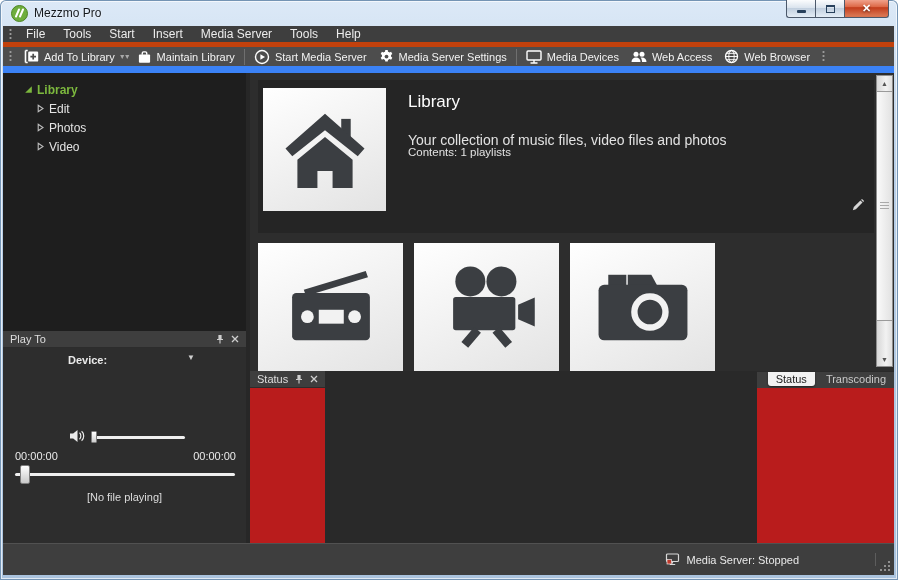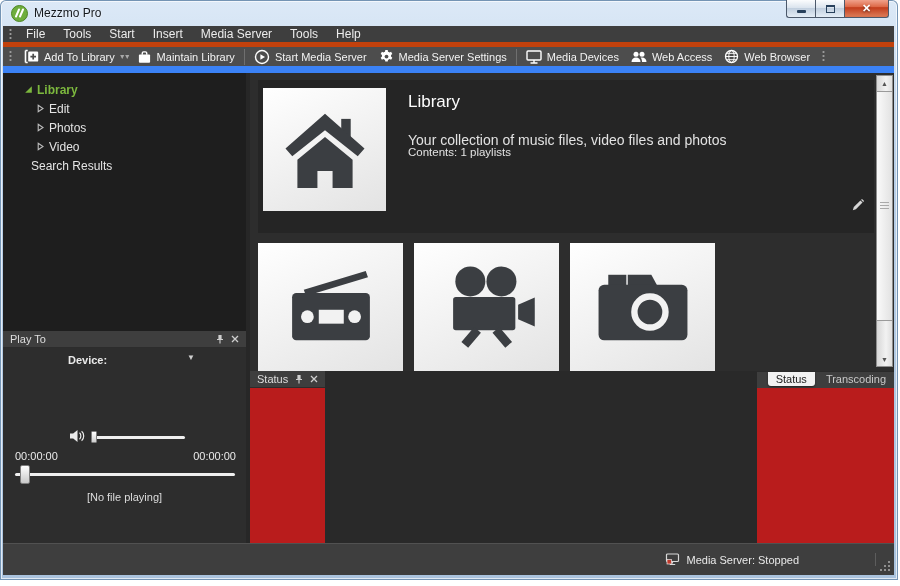--- a/index.html
+++ b/index.html
@@ -240,23 +240,20 @@
           <span class="label">Photos</span>
         </div>
         <div class="tree-row child">
           <span class="arrow">
             <svg width="9" height="9" viewBox="0 0 9 9">
                 <path d="M2.2 1.2 7 4.5 2.2 7.8z" fill="none" stroke="#bdbdbd" stroke-width="1.1"></path>
               </svg>
           </span>
           <span class="label">Video</span>
         </div>
-        <div class="tree-row flat">
-          <span class="label">Search Results</span>
-        </div>
       </div>
 
       <div class="splitter"></div>
 
       <div class="main-view">
         <div class="main-header">
           <div class="home-tile">
             <svg width="92" height="88" viewBox="0 0 34 32" fill="#3b3e42">
               <rect x="23" y="4.5" width="3.5" height="7"></rect>
               <path d="M17 2.6 2.4 15.4l2.5 2.9L17 8.7l12.1 9.6 2.5-2.9z"></path>

